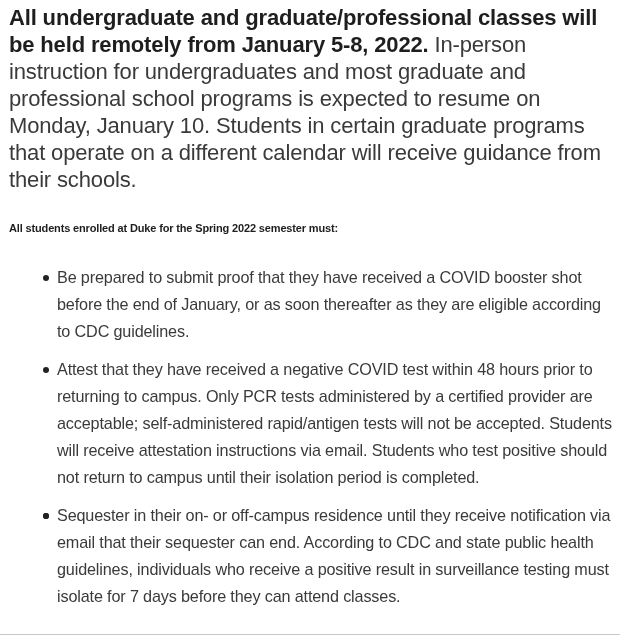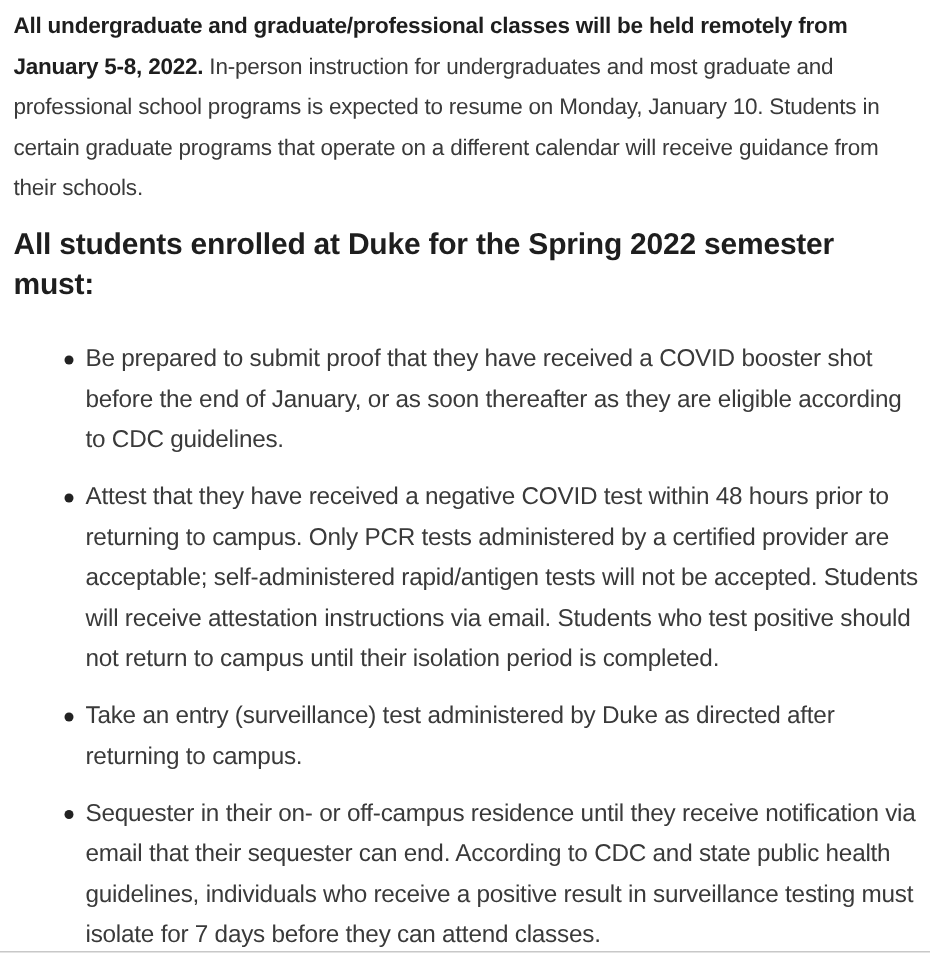--- a/index.html
+++ b/index.html
@@ -16,32 +16,32 @@
       color: #333333;
     }
     .content {
       position: absolute;
       left: 9px;
       top: 4px;
       width: 606px;
     }
     .para {
       margin: 0;
-      font-size: 15px;
+      font-size: 22px;
       line-height: 27px;
       letter-spacing: -0.15px;
       color: #3a3a3a;
     }
     .para b, .heading {
       font-weight: bold;
       color: #1e1e1e;
     }
     .heading {
-      margin: 11px 0 0 0;
-      font-size: 20px;
+      margin: 22px 0 0 0;
+      font-size: 11px;
       line-height: 27px;
       letter-spacing: -0.15px;
     }
     ul.reqs {
       list-style: none;
       margin: 22px 0 0 0;
       padding: 0 0 0 48px;
     }
     ul.reqs li {
       position: relative;
@@ -81,21 +81,20 @@
     <li>
       <span class="bullet"></span>
       <span>Be prepared to submit proof that they have received a COVID booster shot before the end of January, or as soon thereafter as they are eligible according to CDC guidelines.</span>
     </li>
     <li>
       <span class="bullet"></span>
       <span>Attest that they have received a negative COVID test within 48 hours prior to returning to campus. Only PCR tests administered by a certified provider are acceptable; self-administered rapid/antigen tests will not be accepted. Students will receive attestation instructions via email. Students who test positive should not return to campus until their isolation period is completed.</span>
     </li>
     <li>
       <span class="bullet"></span>
-      <span>Take an entry (surveillance) test administered by Duke as directed after returning to campus.</span>
     </li>
     <li>
       <span class="bullet"></span>
       <span>Sequester in their on- or off-campus residence until they receive notification via email that their sequester can end. According to CDC and state public health guidelines, individuals who receive a positive result in surveillance testing must isolate for 7 days before they can attend classes.</span>
     </li>
   </ul>
 </div>
 
 <div class="bottom-divider"></div>
 

